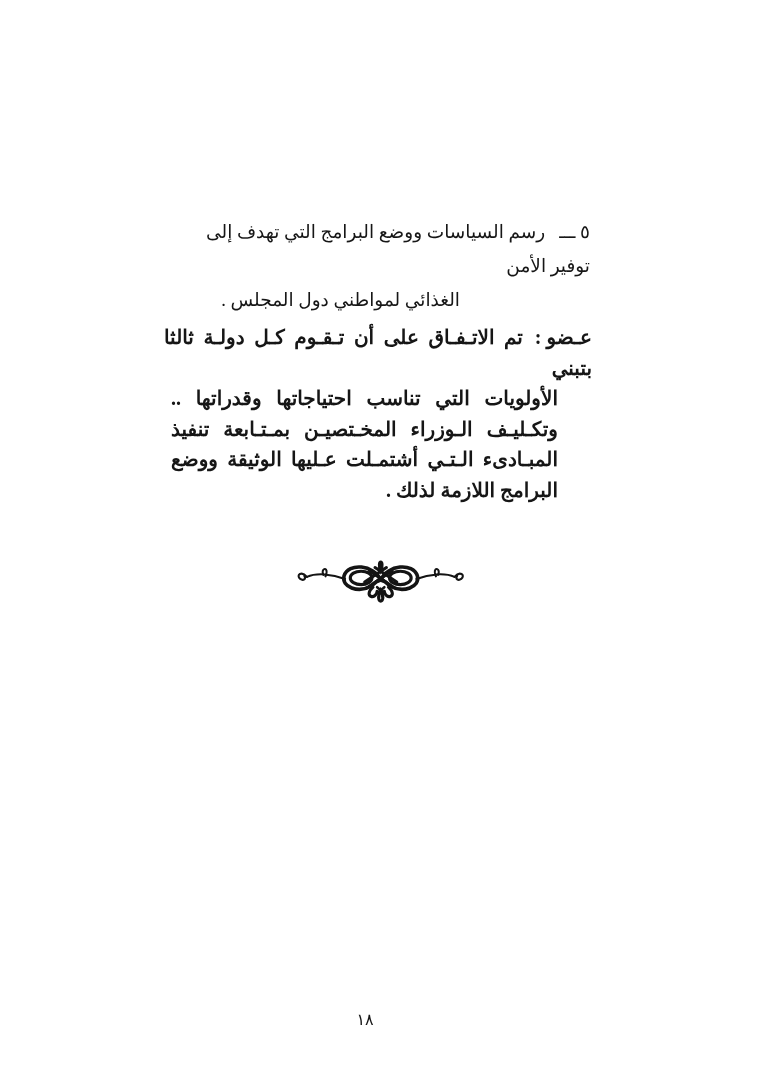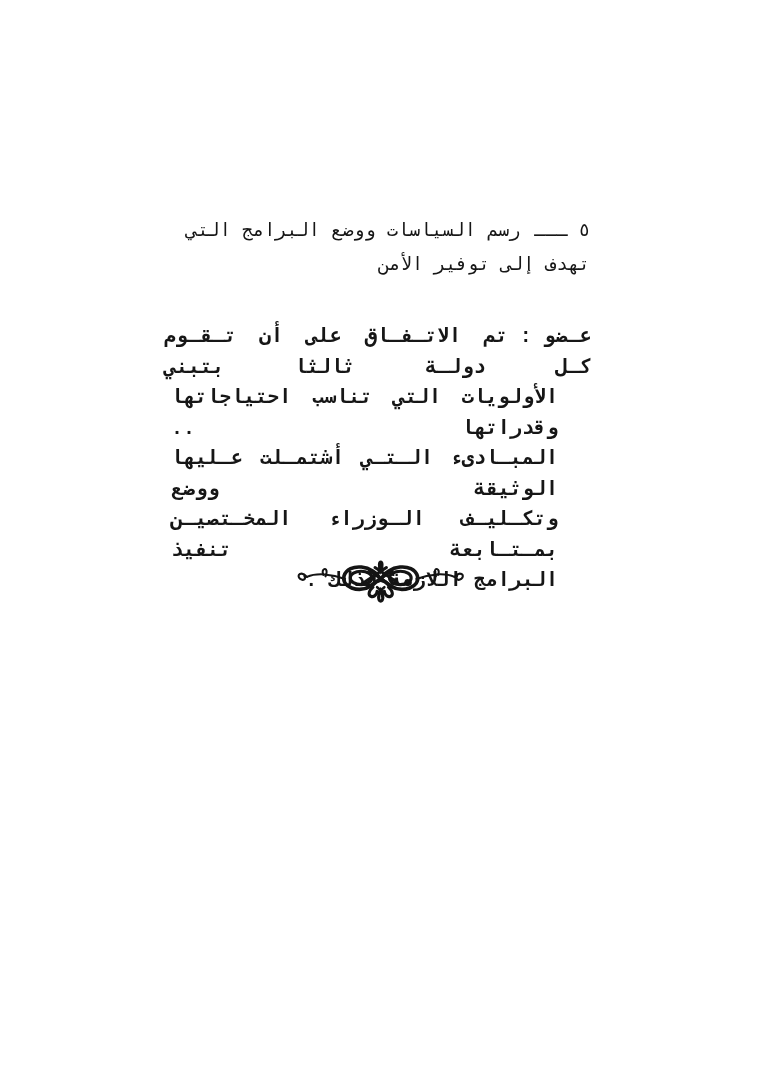--- a/index.html
+++ b/index.html
@@ -6,21 +6,21 @@
     margin: 0;
     padding: 0;
     background: #ffffff;
   }
   .page {
     position: relative;
     width: 758px;
     height: 1078px;
     background: #ffffff;
     overflow: hidden;
-    font-family: Liberation Mono, monospace;
+    font-family: Liberation Serif, serif;
     color: #161616;
     direction: rtl;
   }
   
   .item5 {
     position: absolute;
     top: 215px;
     right: 168px;
     width: 424px;
     font-size: 18.5px;
@@ -84,29 +84,30 @@
 </style>
 </head>
 <body>
 
 <div class="page">
 
   <div class="item5">
     <div>
       <span class="marker">٥ ـــ</span><span>رسم السياسات ووضع البرامج التي تهدف إلى توفير الأمن</span>
     </div>
+    <div class="l2">الغذائي لمواطني دول المجلس .</div>
   </div>
 
   <div class="clause">
     <div class="just">
       <span class="label">عـضو :</span><span>تم الاتـفـاق على أن تـقـوم كـل دولـة ثالثا بتبني</span>
     </div>
     <div class="just ind">الأولويات التي تناسب احتياجاتها وقدراتها ..</div>
+    <div class="just ind">وتكـليـف الـوزراء المخـتصيـن بمـتـابعة تنفيذ</div>
     <div class="just ind">المبـادىء الـتـي أشتمـلت عـليها الوثيقة ووضع</div>
-    <div class="just ind">وتكـليـف الـوزراء المخـتصيـن بمـتـابعة تنفيذ</div>
     <div class="ind">البرامج اللازمة لذلك .</div>
   </div>
 
   <svg class="ornament" viewBox="0 0 330 124" xmlns="http://www.w3.org/2000/svg" aria-hidden="true">
     <g fill="none" stroke="#141414" stroke-linecap="round">
 
       <path stroke-width="4" d="M96,58 C70,48 40,46 22,54"></path>
       <path stroke-width="4" d="M234,58 C260,48 290,46 308,54"></path>
 
       <path stroke-width="4" d="M22,54 C12,42 0,50 9,58 C15,62 21,58 17,52"></path>
@@ -129,14 +130,15 @@
       <path stroke-width="6" d="M176,36 L134,64"></path>
 
       <path stroke-width="6" d="M150,74 C130,92 156,100 158,82"></path>
       <path stroke-width="6" d="M180,74 C200,92 174,100 172,82"></path>
 
       <path stroke-width="5" d="M158,74 L172,86 M172,74 L158,86"></path>
       <path stroke-width="6" d="M165,80 C151,108 179,108 165,80 Z"></path>
     </g>
   </svg>
 
+  <div class="pageno">١٨</div>
 
 </div>
 
 </body></html>

